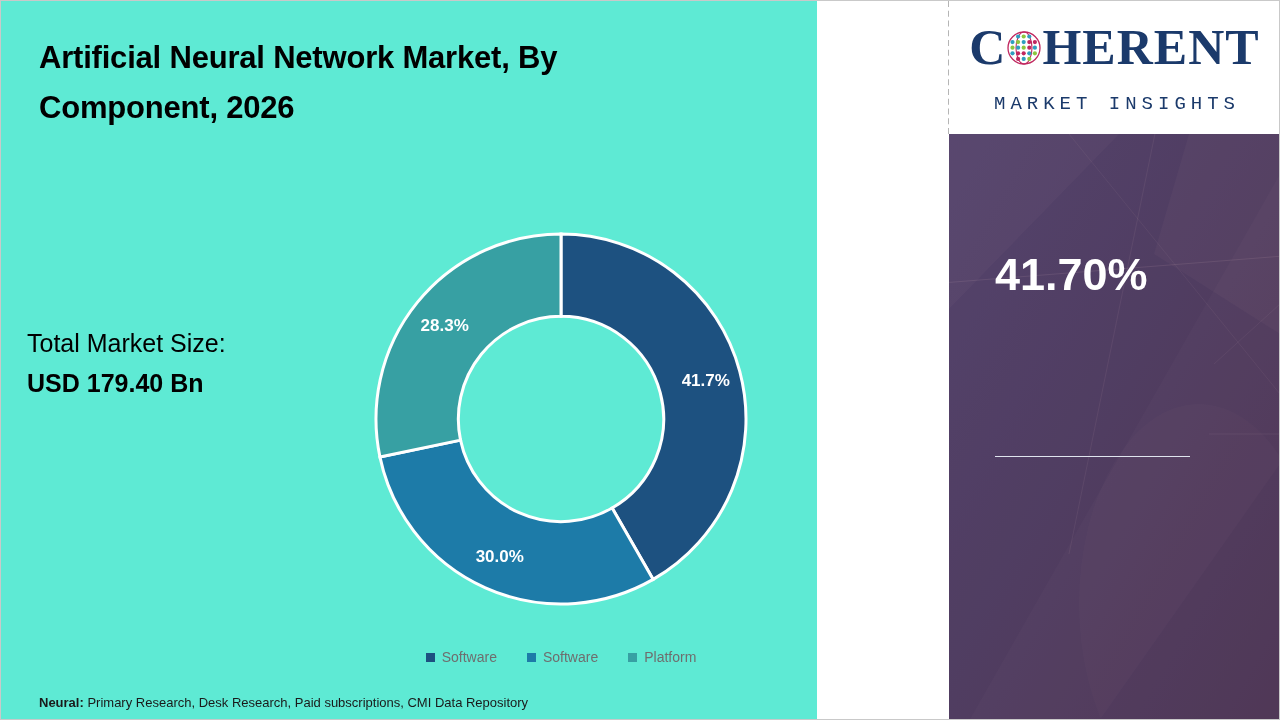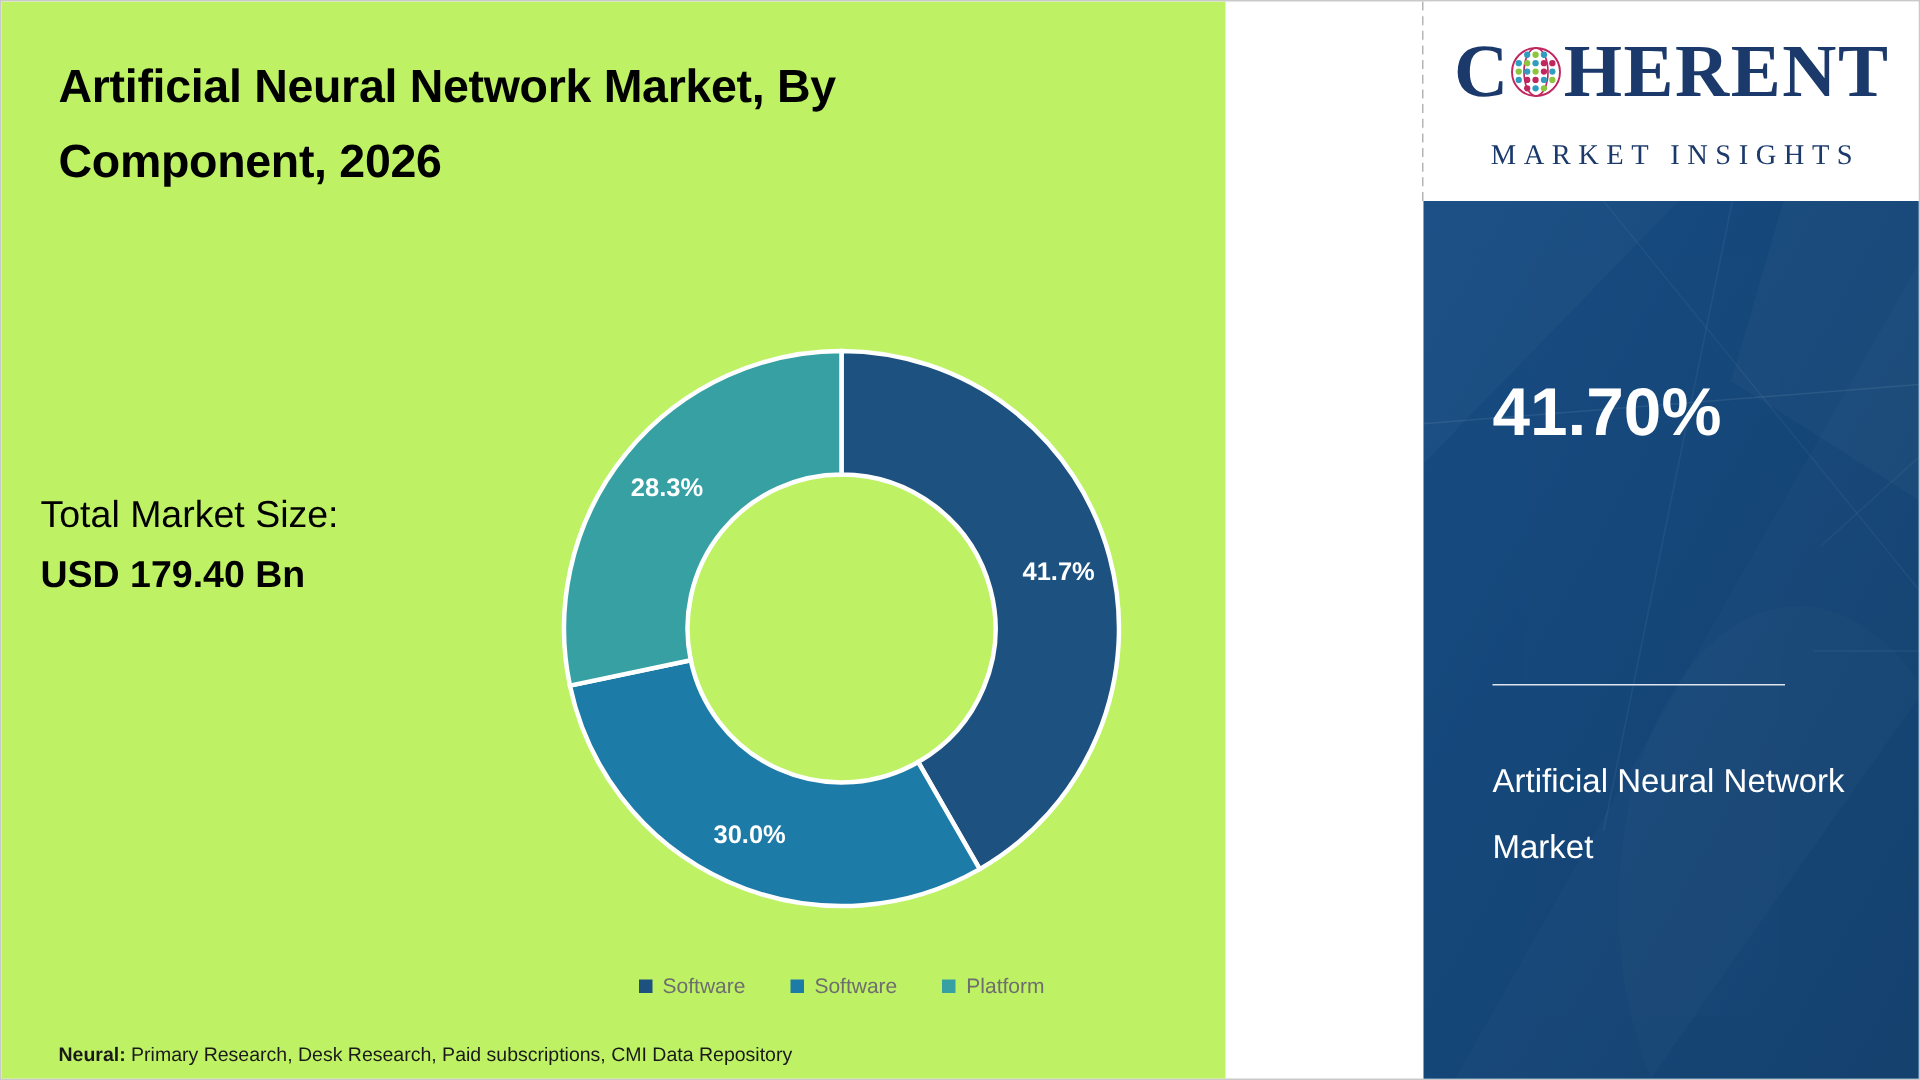--- a/index.html
+++ b/index.html
@@ -22,21 +22,21 @@
     border: 1px solid #c9c9c9;
     overflow: hidden;
   }
 
   
   #main-panel {
     position: absolute;
     left: 0; top: 0;
     width: 816px;
     height: 720px;
-    background: #bef264;
+    background: #5eead4;
   }
 
   #chart-title {
     position: absolute;
     left: 38px;
     top: 32px;
     width: 700px;
     font-size: 31px;
     font-weight: bold;
     line-height: 1.62;
@@ -168,35 +168,35 @@
     letter-spacing: 1px;
   }
   #logo-globe {
     width: 34px;
     height: 34px;
     margin: 0 1px;
     position: relative;
     top: 1px;
   }
   #logo-bottom {
-    font-family: Liberation Serif, serif;
+    font-family: Liberation Mono, monospace;
     font-size: 19px;
     color: #1b3a6b;
     letter-spacing: 5.0px;
     margin-top: 20px;
     padding-left: 5px;
   }
 
   #side-body {
     position: absolute;
     left: 0;
     top: 133px;
     width: 331px;
     height: 587px;
-    background: #0369a1;
+    background: #ef4444;
     overflow: hidden;
   }
   #side-bg-art {
     position: absolute;
     inset: 0;
     opacity: 0.75;
   }
   #stat-percent {
     position: absolute;
     left: 46px;
@@ -340,16 +340,15 @@
         <path d="M -20,150 L 360,120" stroke="#ffffff" stroke-width="1" opacity="0.10" fill="none"></path>
         <path d="M 210,-20 L 120,420" stroke="#ffffff" stroke-width="1" opacity="0.07" fill="none"></path>
         <path d="M 120,0 L 331,260" stroke="#ffffff" stroke-width="1" opacity="0.06" fill="none"></path>
         <path d="M 260,300 L 331,300" stroke="#ffffff" stroke-width="1" opacity="0.07" fill="none"></path>
         <path d="M 265,230 L 331,170" stroke="#ffffff" stroke-width="1" opacity="0.06" fill="none"></path>
         <ellipse cx="250" cy="470" rx="120" ry="200" fill="#ffffff" opacity="0.018"></ellipse>
       </svg>
 
       <div id="stat-percent">41.70%</div>
       <div id="side-rule"></div>
-      <div id="side-market-name">Artificial Neural Network Market</div>
     </div>
   </div>
 </div>
 
 </body></html>

